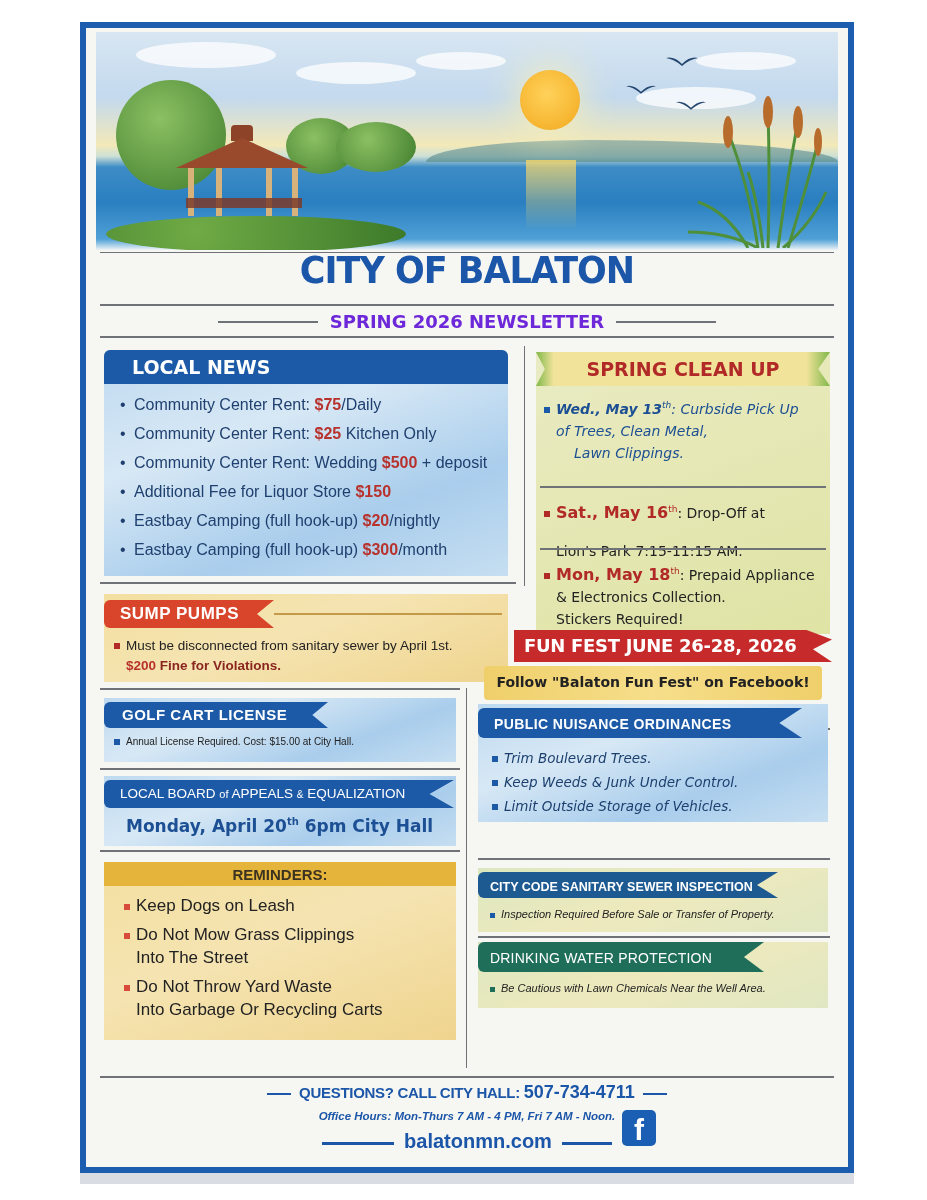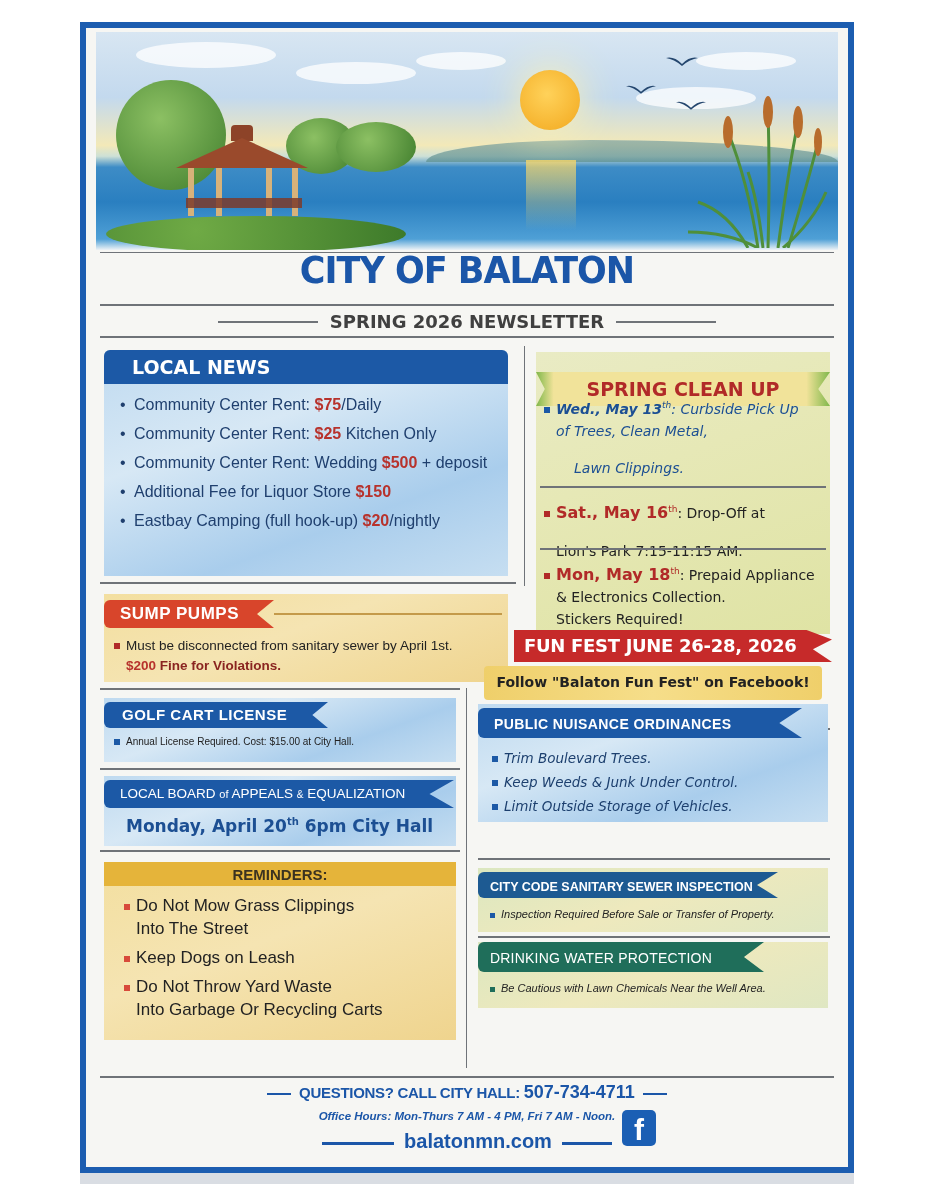--- a/index.html
+++ b/index.html
@@ -33,21 +33,21 @@
     background: radial-gradient(circle at 30% 40%, #6faa45, #3d7a2a); }
   .bird { position: absolute; width: 30px; height: 10px; }
   .cattails { position: absolute; right: 10px; top: 60px; width: 140px; height: 156px; }
 
   .rule { position: absolute; height: 2px; background: #6f7378; }
 
   .title { position: absolute; left: 0; width: 762px; top: 222px; text-align: center;
     font-family: "DejaVu Sans", sans-serif; font-weight: bold; font-size: 35px; color: #1b56a8; letter-spacing: -1px; transform: scaleY(1.05); }
   .subtitle-row { position: absolute; left: 0; width: 762px; top: 283px; display: flex; align-items: center; justify-content: center; gap: 12px; }
   .subtitle-row .dash { width: 100px; height: 2px; background: #6f7378; }
-  .subtitle { font-family: "DejaVu Sans", sans-serif; font-weight: bold; font-size: 18px; color: #404040; }
+  .subtitle { font-family: "DejaVu Sans", sans-serif; font-weight: bold; font-size: 18px; color: #6d28d9; }
 
   
   .panel { position: absolute; }
   .blue-wash { background: linear-gradient(160deg, #bfdaf0 0%, #d7e8f5 35%, #a9cdec 70%, #c6def1 100%); }
   .yellow-wash { background: linear-gradient(160deg, #f3dfa0 0%, #f5e4b2 45%, #efd48e 100%); }
   .green-wash { background: linear-gradient(160deg, #e9ebc4 0%, #e6e8b6 40%, #dfe3a4 100%); }
   .gy-wash { background: linear-gradient(160deg, #dbe7c0 0%, #eee9bd 50%, #dfe7c2 100%); }
 
   .hdr-blue { background: #1c59a6; color: #fff; font-weight: bold; }
   .ribbon { clip-path: polygon(0 0, 100% 0, 93% 50%, 100% 100%, 0 100%); border-radius: 6px 0 0 6px; }
@@ -143,32 +143,33 @@
   <div class="panel blue-wash" style="left:18px;top:322px;width:404px;height:226px;border-radius:6px 6px 0 0;">
     <div class="hdr-blue" style="height:34px;border-radius:6px 6px 0 0;padding:6px 0 0 28px;font-size:19px;font-family:'DejaVu Sans',sans-serif;">
       <span>LOCAL NEWS</span>
     </div>
     <ul class="list news" style="padding:6px 0 0 14px;">
       <li><span>Community Center Rent:  </span><span class="money">$75</span><span>/Daily</span></li>
       <li><span>Community Center Rent:  </span><span class="money">$25</span><span> Kitchen Only</span></li>
       <li><span>Community Center Rent: Wedding </span><span class="money">$500</span><span> + deposit</span></li>
       <li><span>Additional Fee for Liquor Store </span><span class="money">$150</span><span></span></li>
       <li><span>Eastbay Camping (full hook-up) </span><span class="money">$20</span><span>/nightly</span></li>
+      <li><span>Eastbay Camping (full hook-up) </span><span class="money">$300</span><span>/month</span></li>
     </ul>
   </div>
   <div class="rule" style="left:14px;top:554px;width:416px;"></div>
 
   <div class="panel green-wash" style="left:450px;top:324px;width:294px;height:282px;">
-    <div style="height:34px;background:linear-gradient(90deg,#7fb74a 0,#f1e39a 6%,#f1e39a 92%,#7fb74a 100%);clip-path:polygon(0 0,100% 0,96% 50%,100% 100%,0 100%,3% 50%);text-align:center;padding-top:6px;margin-top:20px;">
+    <div style="height:34px;background:linear-gradient(90deg,#7fb74a 0,#f1e39a 6%,#f1e39a 92%,#7fb74a 100%);clip-path:polygon(0 0,100% 0,96% 50%,100% 100%,0 100%,3% 50%);text-align:center;padding-top:6px;">
       <span style="font-family:'DejaVu Sans',sans-serif;font-weight:bold;font-size:19px;color:#b12a28;">SPRING CLEAN UP</span>
     </div>
     <div class="clean-item" style="top:42px;color:#1c4f93;font-style:italic;">
       <div><span class="sq" style="background:#1c59a6;"></span><b>Wed., May 13</b><sup style="font-size:9px;">th</sup><span>: Curbside Pick Up</span></div>
       <div style="padding-left:12px;">of Trees, Clean Metal,</div>
-      <div style="padding-left:30px;margin-top:15px;">Lawn Clippings.</div>
+      <div style="padding-left:30px;">Lawn Clippings.</div>
     </div>
     <div class="rule" style="left:4px;top:134px;width:286px;"></div>
     <div class="clean-item" style="top:146px;color:#222;">
       <div><span class="sq" style="background:#b12a28;"></span><b style="color:#b12a28;font-size:16px;">Sat., May 16</b><sup style="font-size:9px;color:#b12a28;">th</sup><span>: Drop-Off at</span></div>
       <div style="padding-left:12px;margin-top:16px;">Lion's Park 7:15-11:15 AM.</div>
     </div>
     <div class="rule" style="left:4px;top:196px;width:286px;"></div>
     <div class="clean-item" style="top:208px;color:#222;">
       <div><span class="sq" style="background:#b12a28;"></span><b style="color:#b12a28;font-size:16px;">Mon, May 18</b><sup style="font-size:9px;color:#b12a28;">th</sup><span>: Prepaid Appliance</span></div>
       <div style="padding-left:12px;">&amp; Electronics Collection.</div>
@@ -228,22 +229,22 @@
       <li><span class="sq" style="background:#1c59a6;"></span><span>Limit Outside Storage of Vehicles.</span></li>
     </ul>
   </div>
   <div class="rule" style="left:392px;top:830px;width:352px;"></div>
 
   <div class="panel yellow-wash" style="left:18px;top:834px;width:352px;height:178px;">
     <div style="height:24px;background:#e5b43a;text-align:center;padding-top:4px;">
       <span style="font-weight:bold;font-size:15px;color:#3b3220;">REMINDERS:</span>
     </div>
     <ul class="list" style="padding:8px 0 0 20px;font-size:17px;color:#222;line-height:23px;">
+      <li style="margin-bottom:6px;"><span class="sq" style="background:#d84a3a;"></span><span>Keep Dogs on Leash</span></li>
       <li style="margin-bottom:6px;"><span class="sq" style="background:#d84a3a;"></span><span>Do Not Mow Grass Clippings</span><div style="padding-left:12px;">Into The Street</div></li>
-      <li style="margin-bottom:6px;"><span class="sq" style="background:#d84a3a;"></span><span>Keep Dogs on Leash</span></li>
       <li><span class="sq" style="background:#d84a3a;"></span><span>Do Not Throw Yard Waste</span><div style="padding-left:12px;">Into Garbage Or Recycling Carts</div></li>
     </ul>
   </div>
 
   <div class="panel gy-wash" style="left:392px;top:840px;width:350px;height:64px;">
     <div class="ribbon" style="position:absolute;left:0;top:4px;width:300px;height:26px;background:#1d5a92;padding:5px 0 0 12px;">
       <span style="color:#fff;font-weight:bold;font-size:12.5px;">CITY CODE SANITARY SEWER INSPECTION</span>
     </div>
     <div style="position:absolute;left:12px;top:40px;font-size:11px;color:#222;font-style:italic;">
       <span class="sq" style="background:#1c59a6;width:5px;height:5px;"></span><span>Inspection Required Before Sale or Transfer of Property.</span>

